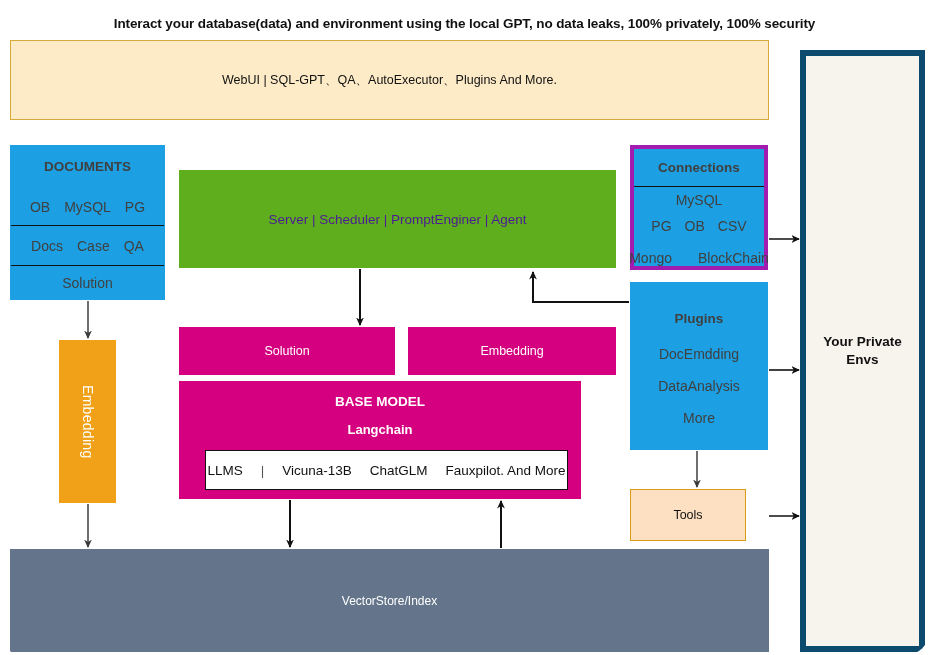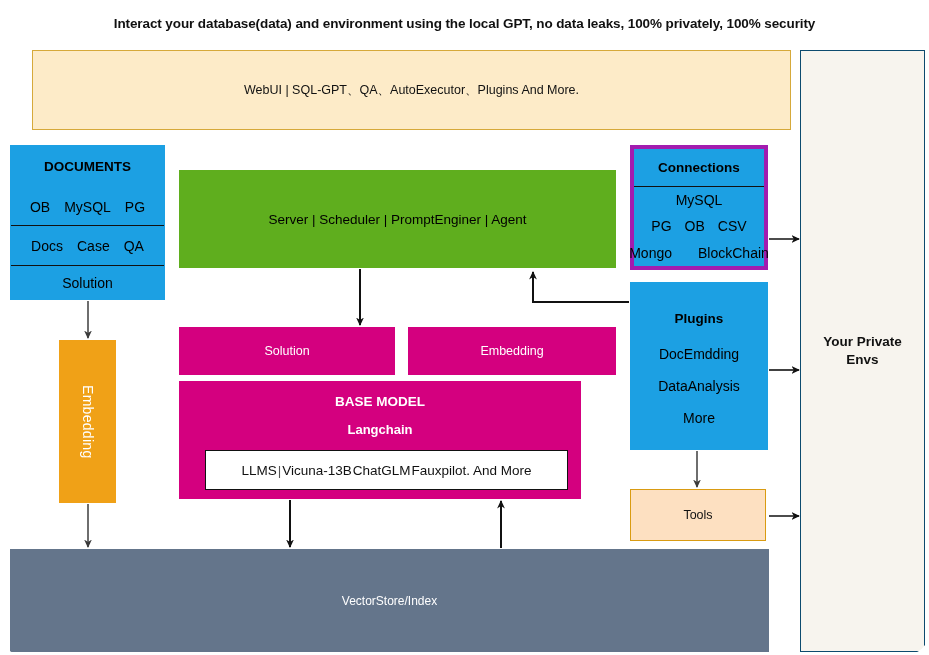--- a/index.html
+++ b/index.html
@@ -35,44 +35,43 @@
     top: 16px;
     text-align: center;
     font-size: 13.5px;
     font-weight: bold;
     color: #111111;
     letter-spacing: -0.1px;
   }
 
   
   .webui {
-    left: 10px; top: 50px; width: 759px; height: 80px;
+    left: 10px; top: 40px; width: 759px; height: 80px;
     background: #fdebc8;
     border: 1px solid #d6a93a;
     color: #111111;
     font-size: 12.5px;
-    margin-left: 22px;
   }
 
   
   .private-envs {
     left: 800px; top: 50px; width: 125px; height: 602px;
     background: #f7f4ee;
-    border: 1px solid #0c4a6e;
+    border: 6px solid #0c4a6e;
     color: #111111;
     font-size: 13.5px;
     font-weight: bold;
     line-height: 1.35;
     text-align: right;
   }
 
   
   .blue {
     background: #1ca0e3;
-    color: #000000;
+    color: #404040;
   }
   .bluehead {
     font-size: 13.5px;
     font-weight: bold;
     width: 100%;
     box-sizing: border-box;
     display: flex;
     align-items: center;
     justify-content: center;
   }
@@ -90,31 +89,31 @@
   .documents { left: 10px; top: 145px; width: 155px; height: 155px; border: 1px solid #1ca0e3;}
   .documents .bluehead { height: 42px; }
   .documents .r1 { height: 38px; }
   .documents .r2 { height: 40px; }
   .documents .r3 { height: 34px; }
 
   .connections { left: 630px; top: 145px; width: 138px; height: 125px; border: 4px solid #a21caf;}
   .connections .bluehead { height: 40px; }
   .connections .r1 { height: 28px; }
   .connections .r2 { height: 29px; gap: 13px; }
-  .connections .r3 { height: 28px; gap: 26px; }
+  .connections .r3 { height: 28px; gap: 26px; align-items: flex-end; }
 
   .plugins { left: 630px; top: 282px; width: 138px; height: 168px; border: 1px solid #1ca0e3;}
   .plugins .bluehead { height: 40px; }
   .plugins .r1, .plugins .r2, .plugins .r3, .plugins .r4 { height: 32px; }
 
   
   .server {
     left: 179px; top: 170px; width: 437px; height: 98px;
     background: #5fae1e;
-    color: #000000;
+    color: #4c1d95;
     font-size: 13.5px;
     border: 1px solid #5fae1e;
   }
 
   
   .magenta { background: #d4007f; color: #ffffff; }
   .generate { left: 179px; top: 327px; width: 216px; height: 48px; font-size: 12.5px; }
   .embedding-top { left: 408px; top: 327px; width: 208px; height: 48px; font-size: 12.5px; }
 
   .basemodel {
@@ -131,42 +130,42 @@
     margin-top: 13px; color: #ffffff;
   }
   .llms {
     position: absolute;
     left: 26px; right: 13px; bottom: 9px; height: 40px;
     background: #ffffff;
     border: 1.5px solid #111111;
     color: #111111;
     font-size: 13.5px;
     display: flex; align-items: center; justify-content: center;
-    gap: 1px;
+    gap: 18px;
     box-sizing: border-box;
   }
   .llms .sep { color: #555555; }
 
   
   .embed-vert {
     left: 59px; top: 340px; width: 57px; height: 163px;
     background: #f0a117;
     border: 1px solid #f0a117;
     color: #ffffff;
   }
   .embed-vert span {
     writing-mode: vertical-rl;
     text-orientation: mixed;
     font-size: 14px;
     letter-spacing: 0.3px;
   }
 
   
   .tools {
-    left: 630px; top: 489px; width: 136px; height: 52px;
+    left: 630px; top: 489px; width: 116px; height: 52px;
     background: #fde0c1;
     border: 1px solid #d99b12;
     color: #111111;
     font-size: 12.5px;
   }
 
   
   .vectorstore {
     left: 10px; top: 549px; width: 759px; height: 103px;
     background: #64758b;

